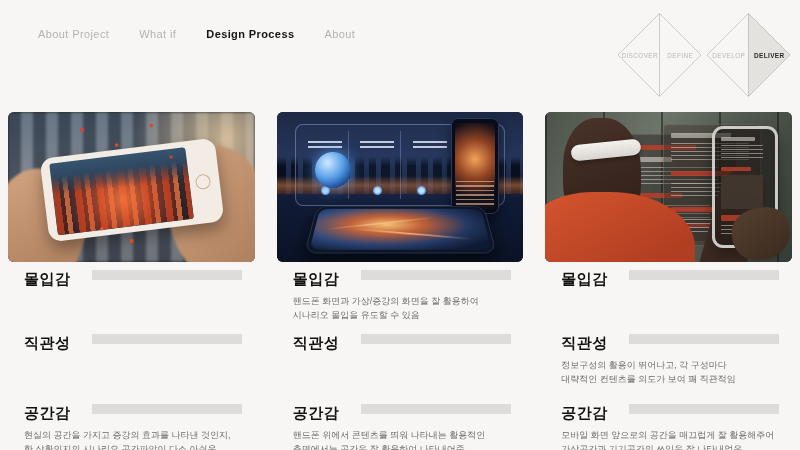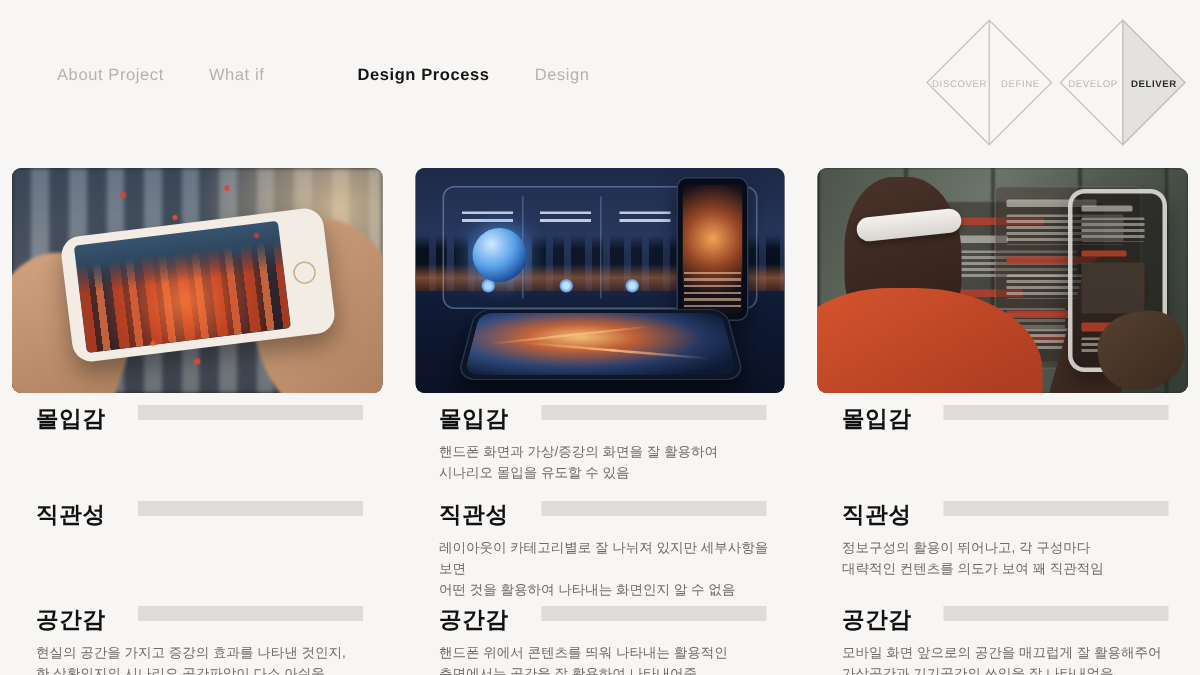--- a/index.html
+++ b/index.html
@@ -3,23 +3,23 @@
 <meta charset="utf-8">
 <style>
   html,body{margin:0;padding:0;}
   body{
     width:800px;height:450px;position:relative;overflow:hidden;
     background:#f7f6f4;
     font-family:"Liberation Sans", sans-serif;
     color:#1a1a1a;
   }
   
-  .nav{position:absolute;top:44px;left:38px;display:flex;gap:30px;align-items:center;}
+  .nav{position:absolute;top:28px;left:38px;display:flex;gap:30px;align-items:center;}
   .nav-item{font-size:11px;letter-spacing:.4px;color:#b5b3b0;cursor:pointer;background:none;border:none;padding:0;font-family:inherit;}
-  .nav-item.active{color:#141414;font-weight:bold;margin-left:32px;}
+  .nav-item.active{color:#141414;font-weight:bold;}
   
   .diamond-wrap{position:absolute;top:12px;right:8px;width:178px;height:86px;}
   .diamond-wrap svg{display:block;width:100%;height:100%;}
   .dd-line{fill:none;stroke:#c7c5c2;stroke-width:0.9;}
   .dd-fill{fill:#e4e2df;stroke:#c7c5c2;stroke-width:0.9;}
   .dd-label{font-size:6.5px;letter-spacing:.4px;fill:#b9b7b4;text-anchor:middle;font-family:"Liberation Sans",sans-serif;}
   .dd-label.active{fill:#2a2a2a;font-weight:bold;}
   
   .main{position:absolute;top:112px;left:8px;right:8px;display:grid;grid-template-columns:1fr 1fr 1fr;gap:22px;}
   .img{position:relative;height:150px;border-radius:6px;overflow:hidden;background:#222;}
@@ -119,21 +119,21 @@
   .i3-hand{position:absolute;right:2px;top:96px;width:58px;height:52px;border-radius:45% 40% 50% 45%;
     background:linear-gradient(150deg,#56402f,#3a2a1f);transform:rotate(-10deg);}
 </style>
 </head>
 <body>
 
 <nav class="nav">
   <button class="nav-item">About Project</button>
   <button class="nav-item">What if</button>
   <button class="nav-item active">Design Process</button>
-  <button class="nav-item">Design</button>
+  <button class="nav-item">About</button>
 </nav>
 
 <div class="diamond-wrap">
   <svg viewBox="0 0 180 86">
     <polygon class="dd-fill" points="136,1 178,43 136,85"></polygon>
     <polygon class="dd-line" points="46,1 88,43 46,85 4,43"></polygon>
     <line class="dd-line" x1="46" y1="1" x2="46" y2="85"></line>
     <polygon class="dd-line" points="136,1 178,43 136,85 94,43"></polygon>
     <line class="dd-line" x1="136" y1="1" x2="136" y2="85"></line>
     <text class="dd-label" x="26" y="46">DISCOVER</text>
@@ -217,22 +217,20 @@
           <span class="bar-track"><span class="bar-fill" style="width: 59%;"></span></span>
         </div>
         <p class="metric-desc">핸드폰 화면과 가상/증강의 화면을 잘 활용하여
 시나리오 몰입을 유도할 수 있음</p>
       </div>
       <div class="metric m2">
         <div class="metric-head">
           <span class="metric-title">직관성</span>
           <span class="bar-track"><span class="bar-fill" style="width: 43%;"></span></span>
         </div>
-        <p class="metric-desc">레이아웃이 카테고리별로 잘 나뉘져 있지만 세부사항을 보면
-어떤 것을 활용하여 나타내는 화면인지 알 수 없음</p>
       </div>
       <div class="metric">
         <div class="metric-head">
           <span class="metric-title">공간감</span>
           <span class="bar-track"><span class="bar-fill" style="width: 89%;"></span></span>
         </div>
         <p class="metric-desc">핸드폰 위에서 콘텐츠를 띄워 나타내는 활용적인
 측면에서는 공간을 잘 활용하여 나타내어줌</p>
       </div>
     </div>

